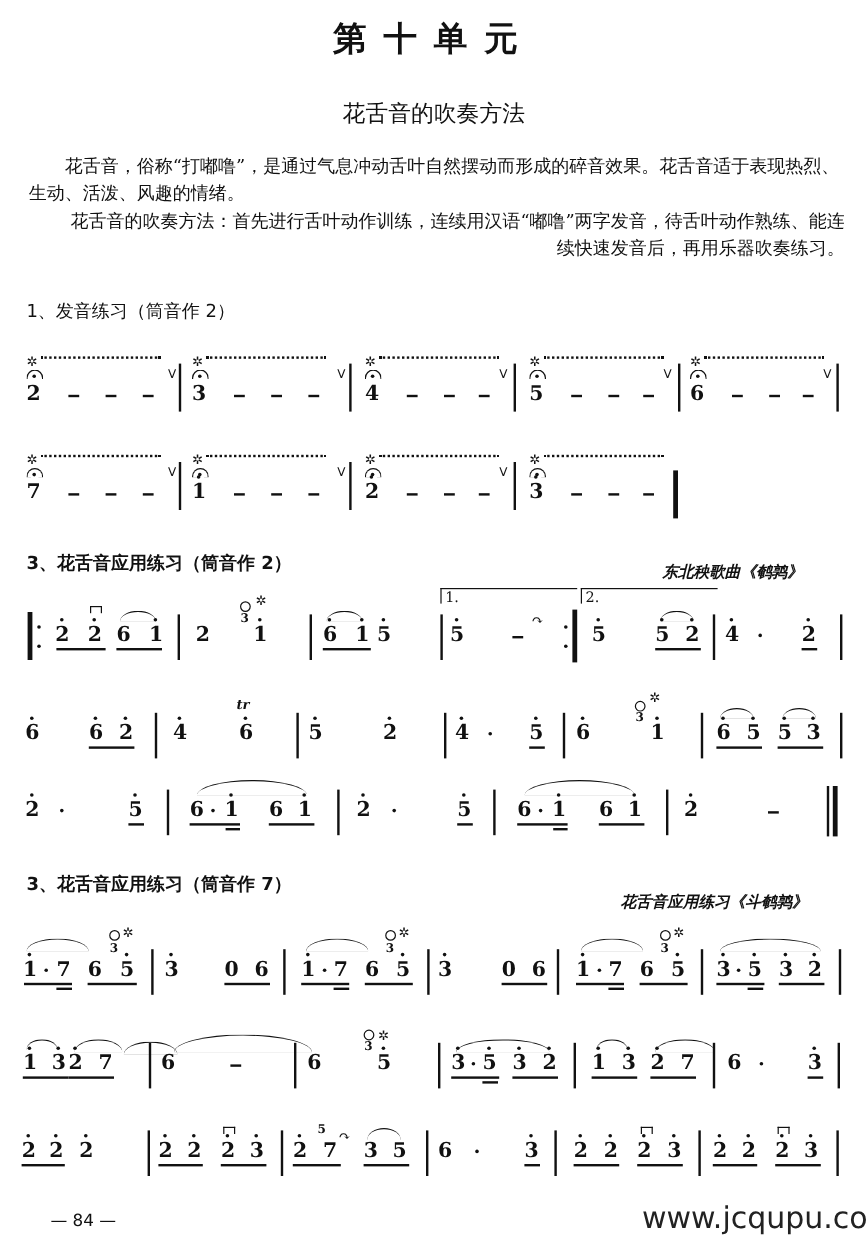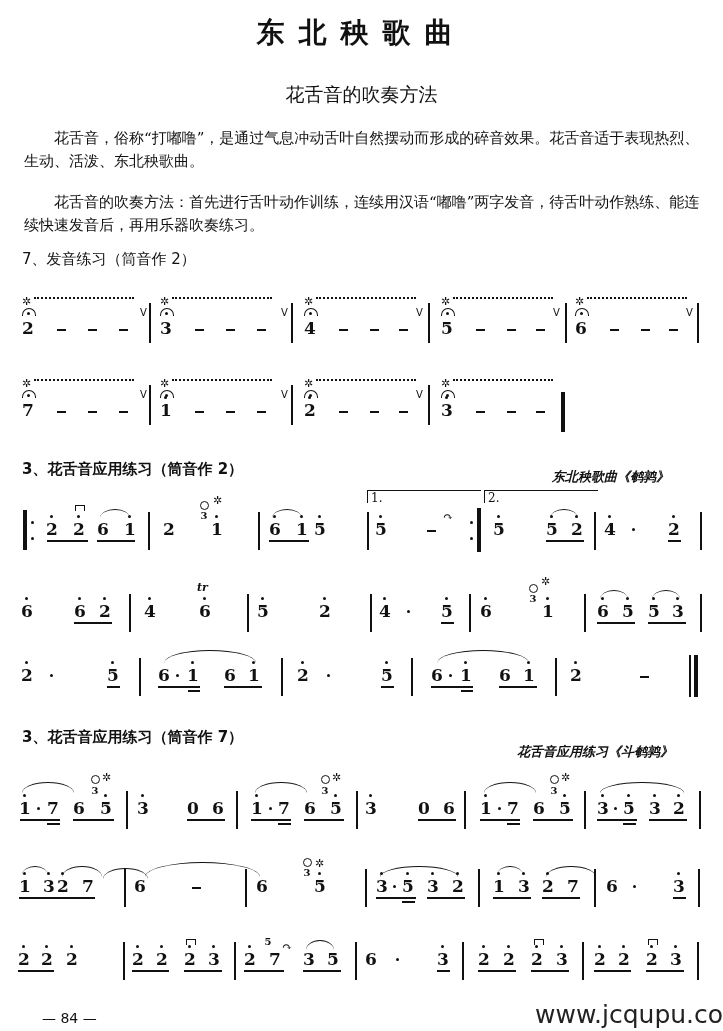--- a/index.html
+++ b/index.html
@@ -28,27 +28,27 @@
   .volta { border-top:1.5px solid #111; border-left:1.5px solid #111; height:12px; font-size:12px; padding-left:3px; font-family:"DejaVu Serif", serif; }
   .grace { font-family:"DejaVu Serif", serif; font-size:10px; font-weight:bold; line-height:10px; text-align:center; }
   .circle { width:7px; height:7px; border:1.2px solid #111; border-radius:50%; }
   .tr { font-family:"DejaVu Serif", serif; font-style:italic; font-weight:bold; font-size:11px; }
   .pagenum { font-family:"DejaVu Sans", sans-serif; font-size:14px; }
   .watermark { font-family:"DejaVu Sans", sans-serif; font-size:25px; color:#222; }
 </style>
 </head>
 <body>
 
-<div class="abs title">东北秧歌曲</div>
+<div class="abs title">第十单元</div>
 <div class="abs subtitle">花舌音的吹奏方法</div>
 
-<div class="abs para" style="top:127px;">花舌音，俗称“打嘟噜”，是通过气息冲动舌叶自然摆动而形成的碎音效果。花舌音适于表现热烈、生动、活泼、东北秧歌曲。</div>
-<div class="abs para" style="top:191px;">花舌音的吹奏方法：首先进行舌叶动作训练，连续用汉语“嘟噜”两字发音，待舌叶动作熟练、能连续快速发音后，再用乐器吹奏练习。</div>
-
-<div class="abs section light" style="top:250px;">7、发音练习（筒音作 2）</div>
+<div class="abs para" style="top:127px;">花舌音，俗称“打嘟噜”，是通过气息冲动舌叶自然摆动而形成的碎音效果。花舌音适于表现热烈、生动、活泼、风趣的情绪。</div>
+<div class="abs para" style="top:173px;text-align:right;">花舌音的吹奏方法：首先进行舌叶动作训练，连续用汉语“嘟噜”两字发音，待舌叶动作熟练、能连续快速发音后，再用乐器吹奏练习。</div>
+
+<div class="abs section light" style="top:250px;">1、发音练习（筒音作 2）</div>
 
 <div>
 
   <div>
 
     <div class="abs" style="left:22px;top:290px;"><span class="flutter">✲</span></div>
     <div class="abs dotted-line" style="left:34px;top:297px;width:100px;"></div>
     <div class="abs fermata" style="left:22px;top:308px;"></div>
     <div class="abs note" style="left:21px;top:320px;"><span>2</span></div>
     <div class="abs dash" style="left:57px;top:329px;"></div>

